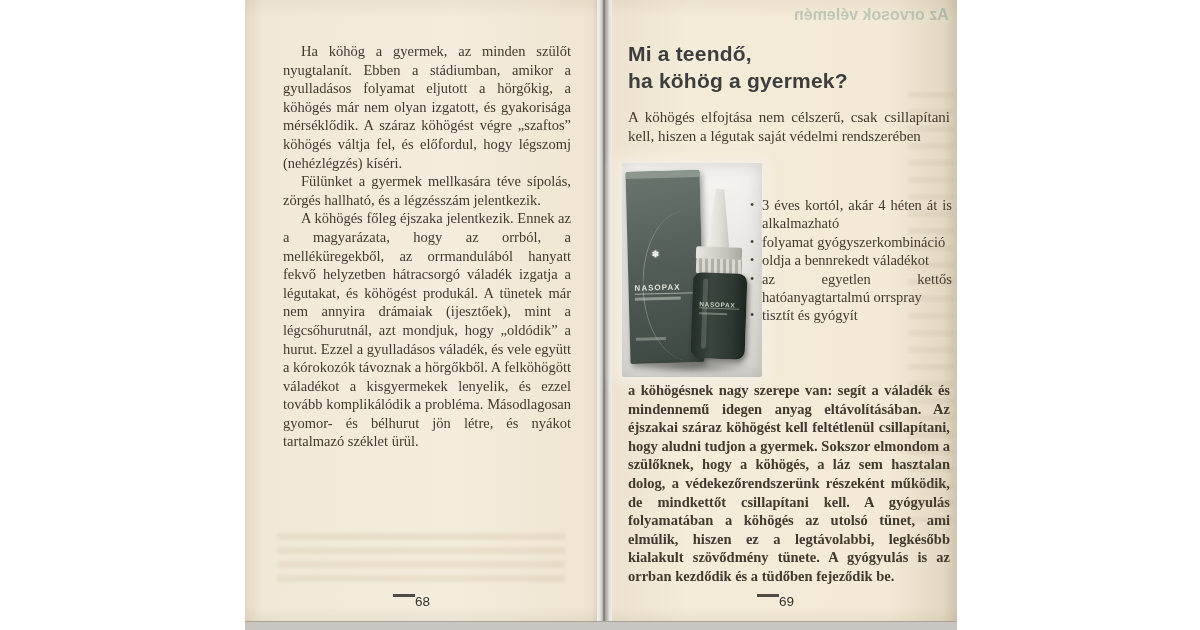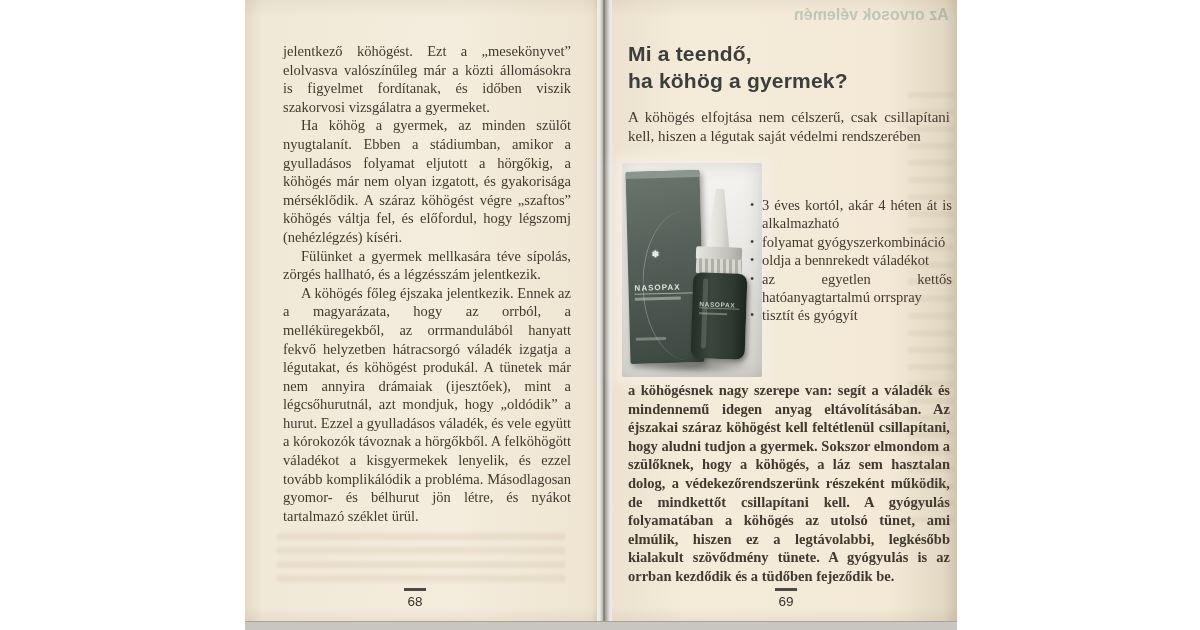--- a/index.html
+++ b/index.html
@@ -101,35 +101,34 @@
   .bottle-sub { position:absolute; left:7px; top:40px; width:28px; height:2px;
     background:rgba(200,210,195,.4); }
   .bottle-shine { position:absolute; left:10px; top:6px; width:5px; height:70px;
     background:rgba(220,230,220,.18); border-radius:3px; }
   .photo-shadow { position:absolute; left:10px; bottom:3px; width:120px; height:15px;
     background:radial-gradient(ellipse at center, rgba(35,38,33,.5) 0%, rgba(0,0,0,0) 70%);
     filter:blur(2px); }
 
   
   .pagenum { position:absolute; bottom:12px; width:44px; display:flex;
-    flex-direction:column; align-items:center; }
+    flex-direction:row; }
   .pagenum .bar { width:22px; height:3px; background:#4e4b46; margin-bottom:3px; }
   .pagenum .num { font-family:"Liberation Sans", sans-serif; font-size:13.5px; color:#35332f; }
   .pn-left  { left:148px; }
-  .pn-right { left:152px; }
+  .pn-right { left:145px; }
 </style>
 </head>
 <body>
 
 <div class="stage">
   <div class="book">
 
     <div class="page page-left">
       <div class="text-col">
-        <p class="first">jelentkező köhögést. Ezt a „mesekönyvet” elolvasva valószínűleg már a közti állomásokra is figyelmet fordítanak, és időben viszik szakorvosi vizsgálatra a gyermeket.</p>
         <p>Ha köhög a gyermek, az minden szülőt nyugtalanít. Ebben a stádiumban, amikor a gyulladásos folyamat eljutott a hörgőkig, a köhögés már nem olyan izgatott, és gyakorisága mérséklődik. A száraz köhögést végre „szaftos” köhögés váltja fel, és előfordul, hogy légszomj (nehézlégzés) kíséri.</p>
         <p>Fülünket a gyermek mellkasára téve sípolás, zörgés hallható, és a légzésszám jelentkezik.</p>
         <p>A köhögés főleg éjszaka jelentkezik. Ennek az a magyarázata, hogy az orrból, a melléküregekből, az orrmandulából hanyatt fekvő helyzetben hátracsorgó váladék izgatja a légutakat, és köhögést produkál. A tünetek már nem annyira drámaiak (ijesztőek), mint a légcsőhurutnál, azt mondjuk, hogy „oldódik” a hurut. Ezzel a gyulladásos váladék, és vele együtt a kórokozók távoznak a hörgőkből. A felköhögött váladékot a kisgyermekek lenyelik, és ezzel tovább komplikálódik a probléma. Másodlagosan gyomor- és bélhurut jön létre, és nyákot tartalmazó széklet ürül.</p>
       </div>
       <div class="ghost-block"></div>
       <div class="pagenum pn-left">
         <span class="bar"></span>
         <span class="num">68</span>
       </div>
     </div>

